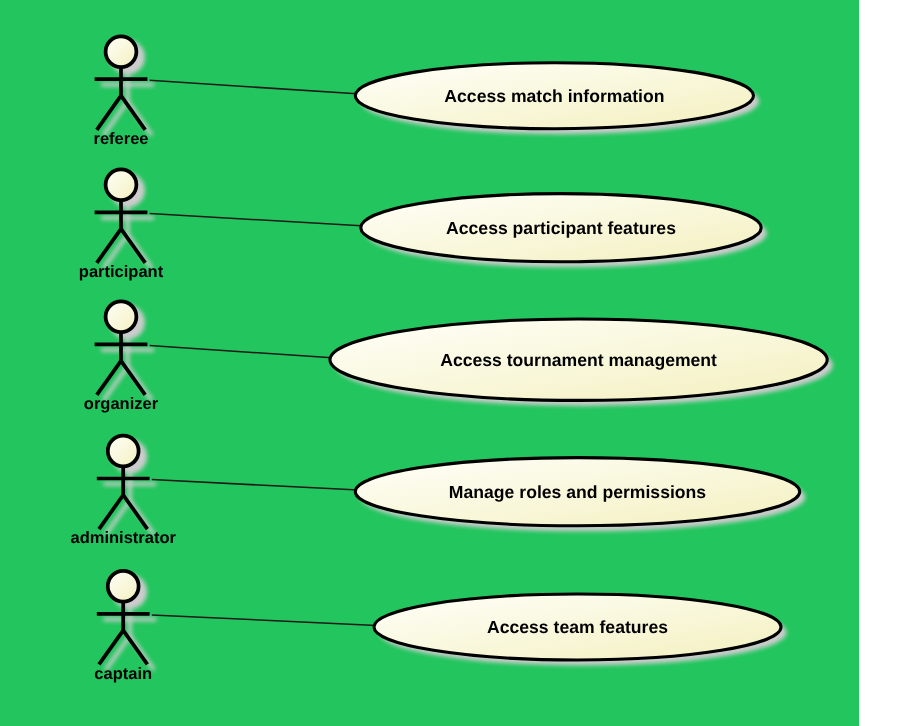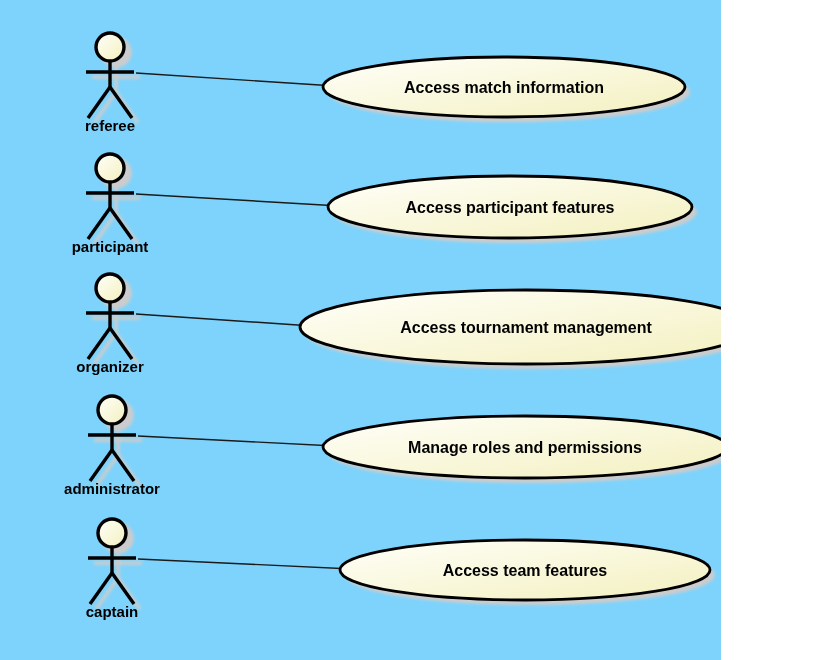--- a/index.html
+++ b/index.html
@@ -3,23 +3,23 @@
 <meta charset="utf-8">
 <style>
   html, body {
     margin: 0;
     padding: 0;
     background: #FFFFFF;
     font-family: "Liberation Sans", sans-serif;
   }
   .canvas {
     position: relative;
-    width: 721px;
+    width: 781px;
     height: 660px;
-    background: #7dd3fc;
+    background: #22c55e;
     overflow: hidden;
   }
   svg text.uc-label {
     font-family: "Liberation Sans", sans-serif;
     font-size: 16px;
     font-weight: bold;
     text-anchor: middle;
   }
   svg text.actor-label {
     font-family: "Liberation Sans", sans-serif;

